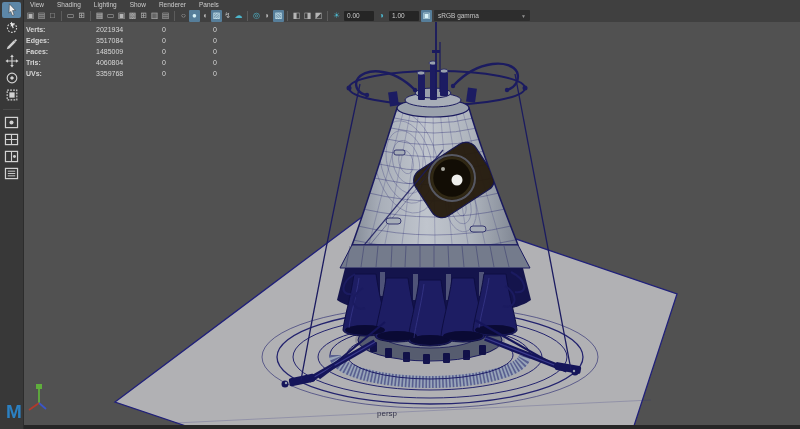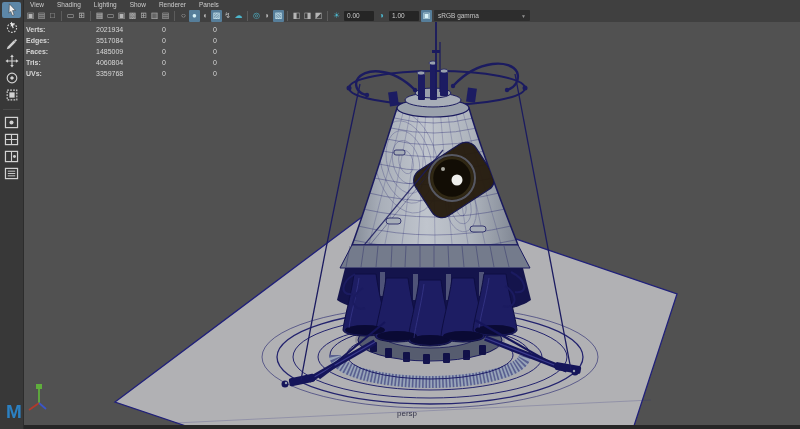--- a/index.html
+++ b/index.html
@@ -31,21 +31,21 @@
   .tbx-sep{width:17px;height:1px;background:#4a4a4a;margin:5px 0 4px 0;}
   .maya-logo{position:absolute;left:6px;top:402px;font-size:19px;font-weight:bold;
              color:#2b80c2;z-index:7;line-height:20px;letter-spacing:-1px;}
   
   .viewport{position:absolute;left:23px;top:22px;right:0;bottom:0;background:#515151;}
   .scene{position:absolute;left:0;top:0;}
   .hud{position:absolute;left:3px;top:2px;z-index:4;}
   .hud-row{display:grid;grid-template-columns:70px 66px 51px 40px;height:11px;}
   .hud-row span{font-size:7px;line-height:11px;color:#d6d6d6;}
   .hud-label{font-weight:bold;}
-  .persp-label{position:absolute;left:354px;top:387px;width:60px;text-align:center;
+  .persp-label{position:absolute;left:354px;top:387px;width:60px;text-align:left;
                font-size:8px;color:#34344a;z-index:4;}
 </style>
 </head>
 <body>
 
 <div class="app">
 
   <div class="toolbox">
     <div id="tools-mount">
         <div class="tool active">

